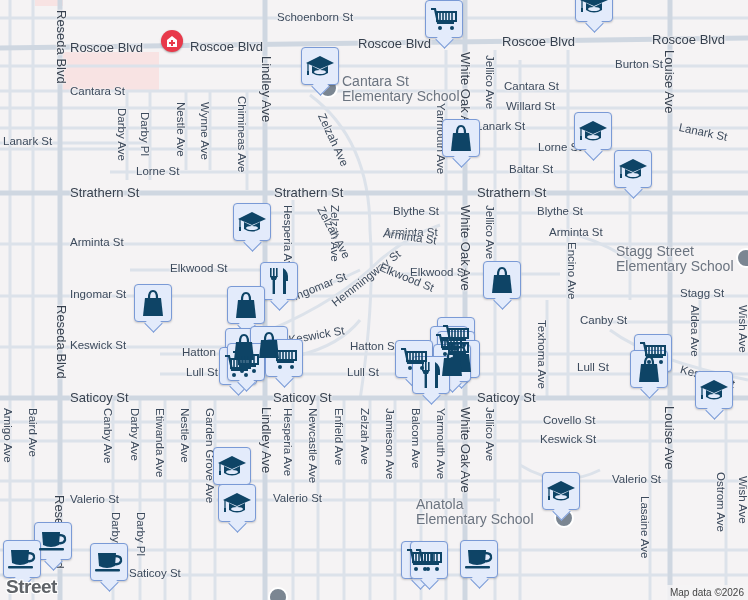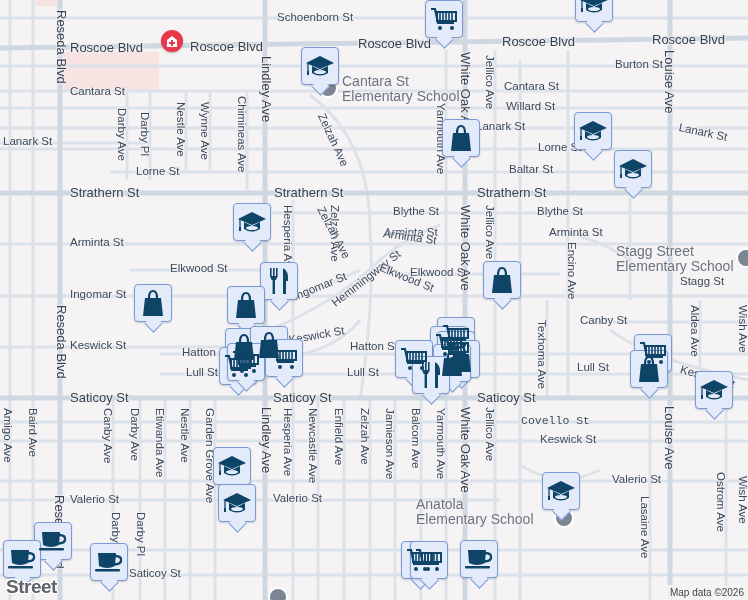--- a/index.html
+++ b/index.html
@@ -120,32 +120,32 @@
       <div class="lbl major" style="left: 274px; top: 186px;">Strathern St</div>
       <div class="lbl major" style="left: 477px; top: 186px;">Strathern St</div>
       <div class="lbl" style="left: 393px; top: 206px;">Blythe St</div>
       <div class="lbl" style="left: 537px; top: 206px;">Blythe St</div>
       <div class="lbl" style="left: 70px; top: 237px;">Arminta St</div>
       <div class="lbl" style="left: 384px; top: 227px;">Arminta St</div>
       <div class="lbl" style="left: 549px; top: 227px;">Arminta St</div>
       <div class="lbl" style="left: 170px; top: 263px;">Elkwood St</div>
       <div class="lbl" style="left: 410px; top: 267px;">Elkwood St</div>
       <div class="lbl" style="left: 70px; top: 289px;">Ingomar St</div>
-      <div class="lbl" style="left: 680px; top: 276px;">Stagg St</div>
+      <div class="lbl" style="left: 680px; top: 288px;">Stagg St</div>
       <div class="lbl" style="left: 580px; top: 315px;">Canby St</div>
       <div class="lbl" style="left: 70px; top: 340px;">Keswick St</div>
       <div class="lbl" style="left: 182px; top: 347px;">Hatton St</div>
       <div class="lbl" style="left: 350px; top: 341px;">Hatton St</div>
       <div class="lbl" style="left: 186px; top: 367px;">Lull St</div>
       <div class="lbl" style="left: 347px; top: 367px;">Lull St</div>
       <div class="lbl" style="left: 577px; top: 362px;">Lull St</div>
       <div class="lbl major" style="left: 70px; top: 391px;">Saticoy St</div>
       <div class="lbl major" style="left: 273px; top: 391px;">Saticoy St</div>
       <div class="lbl major" style="left: 477px; top: 391px;">Saticoy St</div>
-      <div class="lbl" style="left: 521px; top: 415px; font-family: Liberation Mono, monospace;">Covello St</div>
+      <div class="lbl" style="left: 543px; top: 415px;">Covello St</div>
       <div class="lbl" style="left: 540px; top: 434px;">Keswick St</div>
       <div class="lbl" style="left: 70px; top: 494px;">Valerio St</div>
       <div class="lbl" style="left: 273px; top: 493px;">Valerio St</div>
       <div class="lbl" style="left: 612px; top: 474px;">Valerio St</div>
       <div class="lbl" style="left: 129px; top: 568px;">Saticoy St</div>
       <div class="lbl v major" style="left: 68px; top: 10px;">Reseda Blvd</div>
       <div class="lbl v major" style="left: 68px; top: 305px;">Reseda Blvd</div>
       <div class="lbl v major" style="left: 66px; top: 495px;">Reseda Blvd</div>
       <div class="lbl v" style="left: 127px; top: 108px;">Darby Ave</div>
       <div class="lbl v" style="left: 150px; top: 112px;">Darby Pl</div>

